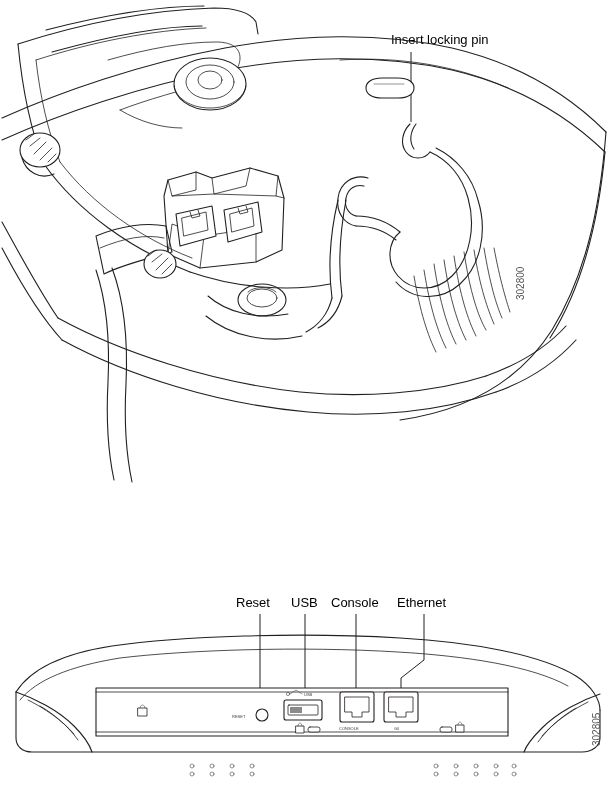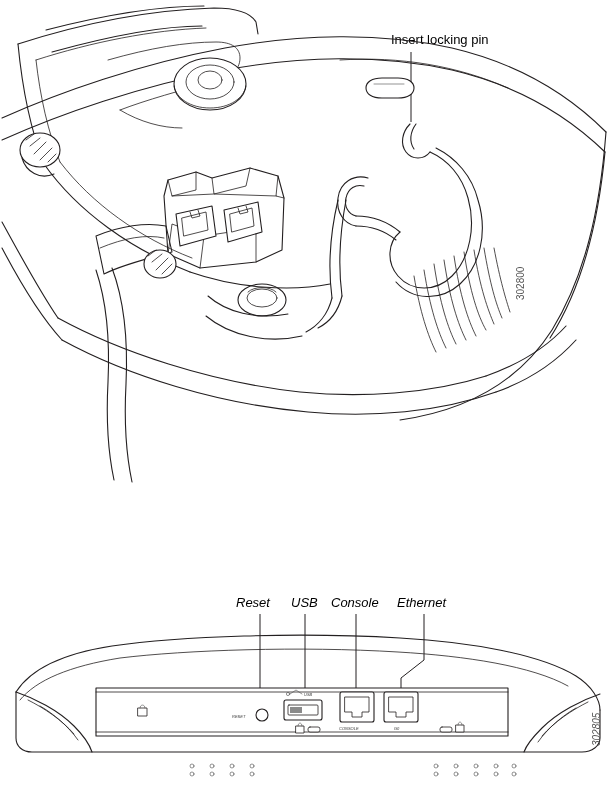--- a/index.html
+++ b/index.html
@@ -28,21 +28,20 @@
     top: 0;
     width: 613px;
     height: 500px;
   }
   .fig-bottom {
     position: absolute;
     left: 0;
     top: 560px;
     width: 593px;
     height: 234px;
-    font-style: italic;
   }
   svg {
     display: block;
   }
   .lbl {
     font-family: "Liberation Sans", sans-serif;
     font-size: 13px;
     fill: #000000;
   }
   .lbl-tiny {

